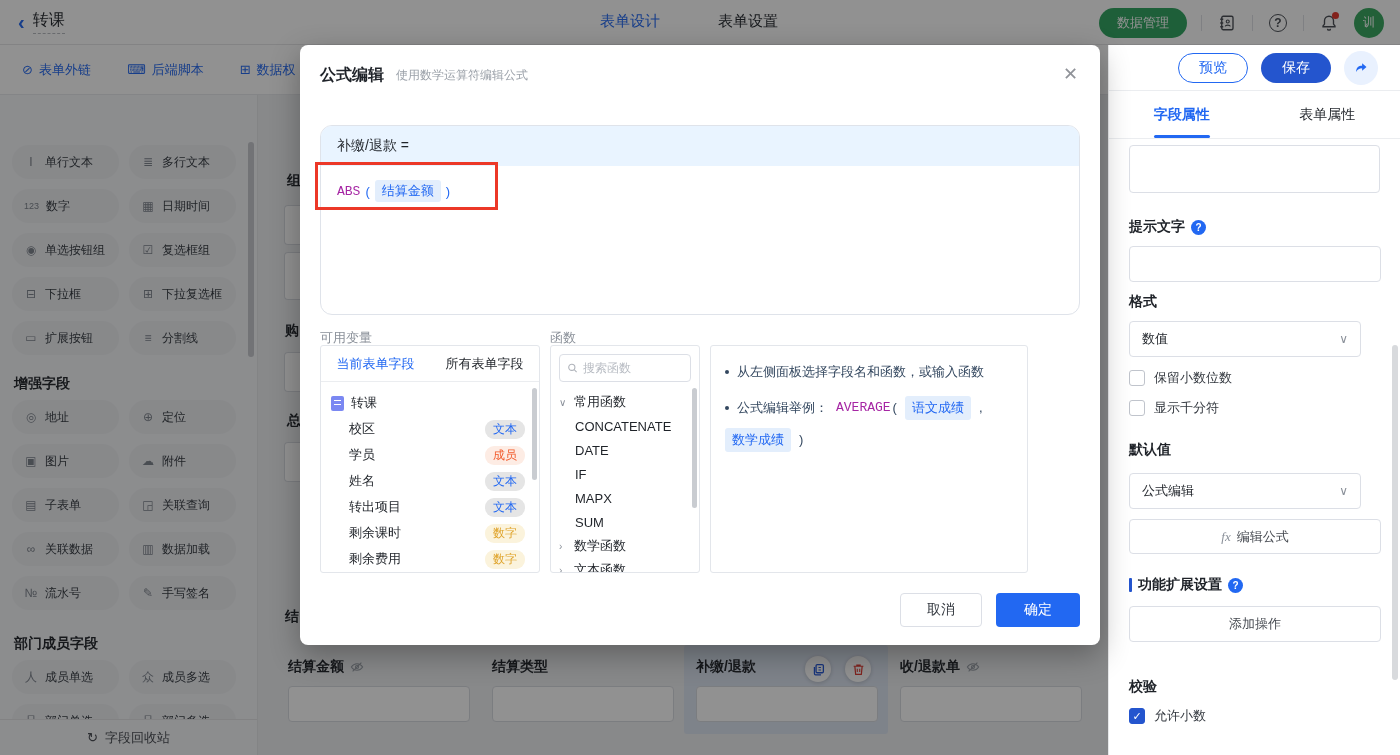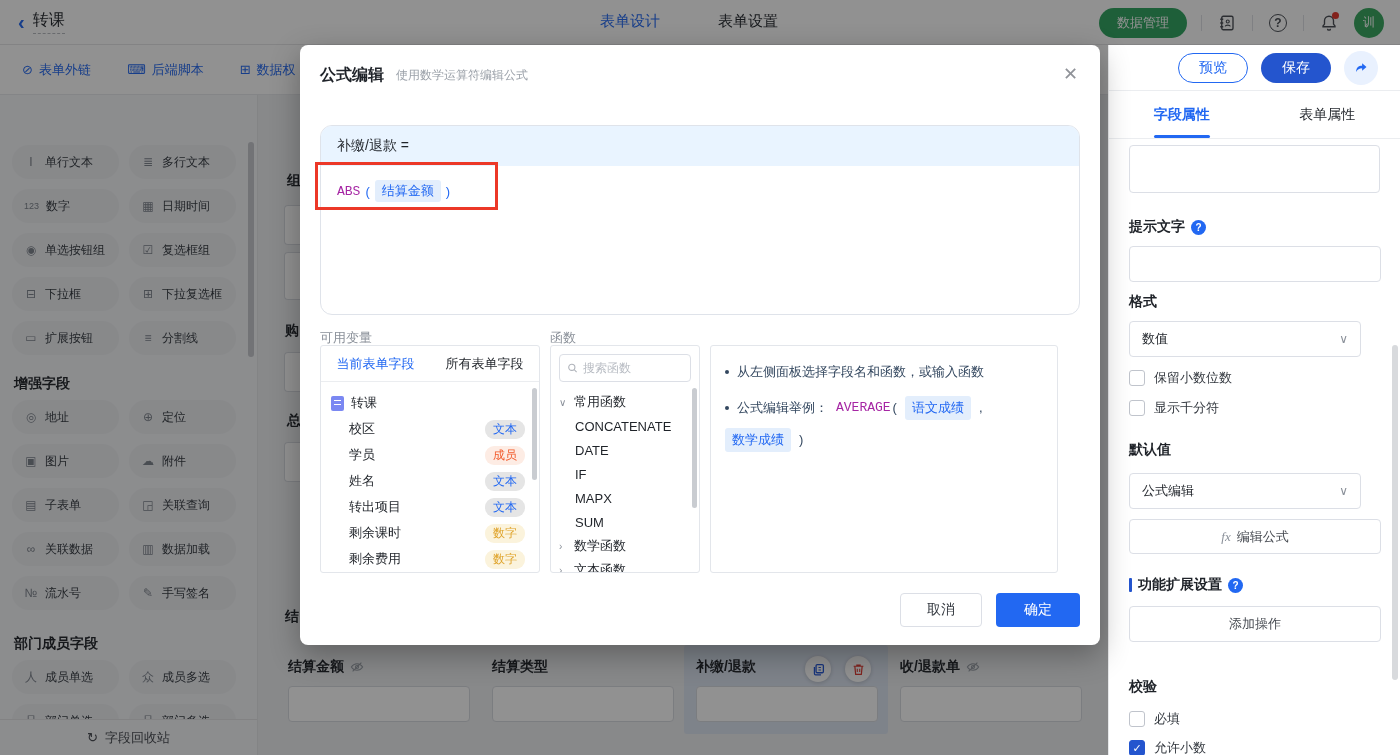--- a/index.html
+++ b/index.html
@@ -110,21 +110,21 @@
   .v-scroll { position:absolute; right:2px; top:42px; width:5px; height:92px; background:#c9ccd1; border-radius:3px; }
   .funcs { left:250px; width:150px; }
   .search-box { margin:8px; height:28px; border:1px solid #dcdfe6; border-radius:4px; display:flex; align-items:center; padding:0 7px; gap:5px; }
   .search-box input { border:none; outline:none; width:100px; font-size:12px; color:#33383f; font-family:inherit; }
   .search-box input::placeholder { color:#b8bcc3; }
   .fn-row { height:24px; display:flex; align-items:center; font-size:13px; color:#1f2329; cursor:pointer; }
   .fn-group { padding-left:8px; gap:5px; }
   .fn-chev { color:#8a9099; font-size:10px; width:10px; }
   .fn-item { padding-left:24px; font-family:"Liberation Sans",sans-serif; }
   .f-scroll { position:absolute; right:2px; top:42px; width:5px; height:120px; background:#c9ccd1; border-radius:3px; }
-  .help { left:410px; width:348px; padding:16px 14px; }
+  .help { left:410px; width:318px; padding:16px 14px; }
   .help-line { font-size:13px; color:#33475F; display:flex; align-items:center; gap:8px; margin-bottom:14px; flex-wrap:wrap; line-height:20px; }
   .bullet { width:4px; height:4px; background:#33475F; border-radius:50%; flex:none; }
   .m-footer { position:absolute; right:20px; bottom:18px; display:flex; gap:14px; }
   .btn-cancel { width:82px; height:34px; border:1px solid #dcdfe6; border-radius:4px; background:#fff; font-size:14px; color:#33383f; cursor:pointer; }
   .btn-ok { width:84px; height:34px; border:none; border-radius:4px; background:#2268F2; font-size:14px; color:#fff; cursor:pointer; }
 </style>
 </head>
 <body>
 
 <div class="topbar">
@@ -399,24 +399,20 @@
       <span class="fx">fx</span>
       <span>编辑公式</span>
     </button>
     <div class="rp-section">
       <span class="blue-bar"></span>
       <span>功能扩展设置</span>
       <span class="q-blue">?</span>
     </div>
     <button class="rp-btn" style="margin-top:12px;height:36px">添加操作</button>
     <div class="rp-label" style="margin-top:36px">校验</div>
-    <div class="cb-row" style="margin-top:14px">
-      <span class="cb"></span>
-      <span>必填</span>
-    </div>
     <div class="cb-row" style="margin-top:11px">
       <span class="cb checked">✓</span>
       <span>允许小数</span>
     </div>
   </div>
   <div class="rp-scroll"></div>
 </div>
 
 <div class="modal">
   <div class="m-header">

